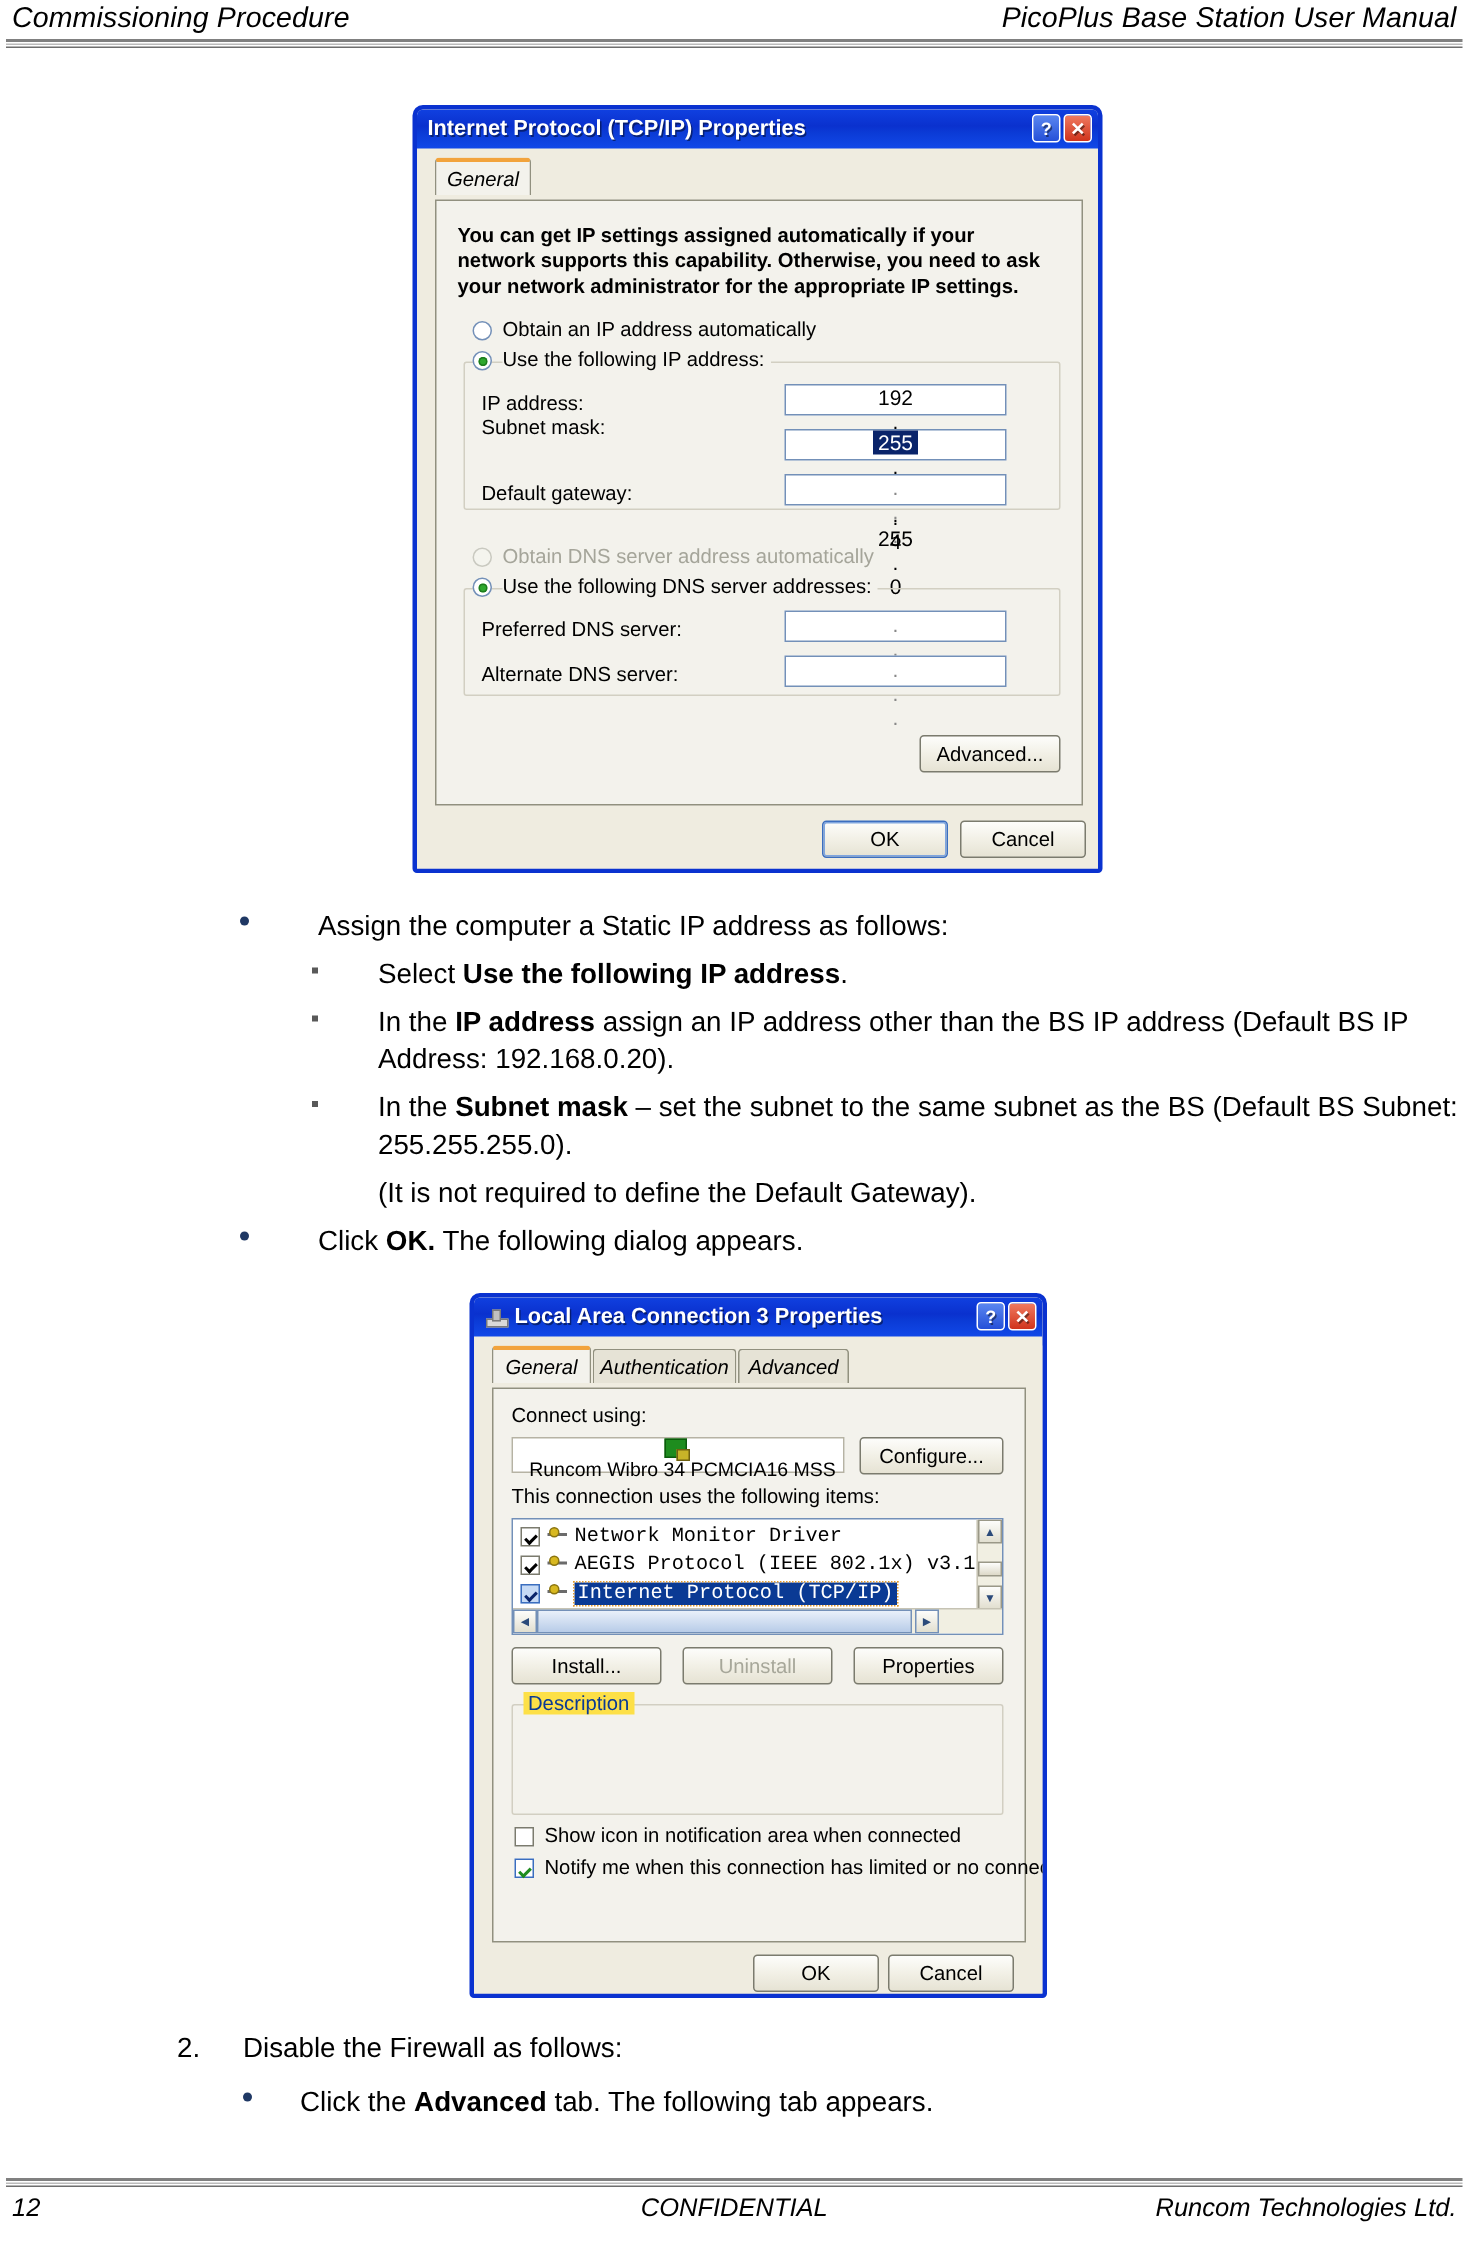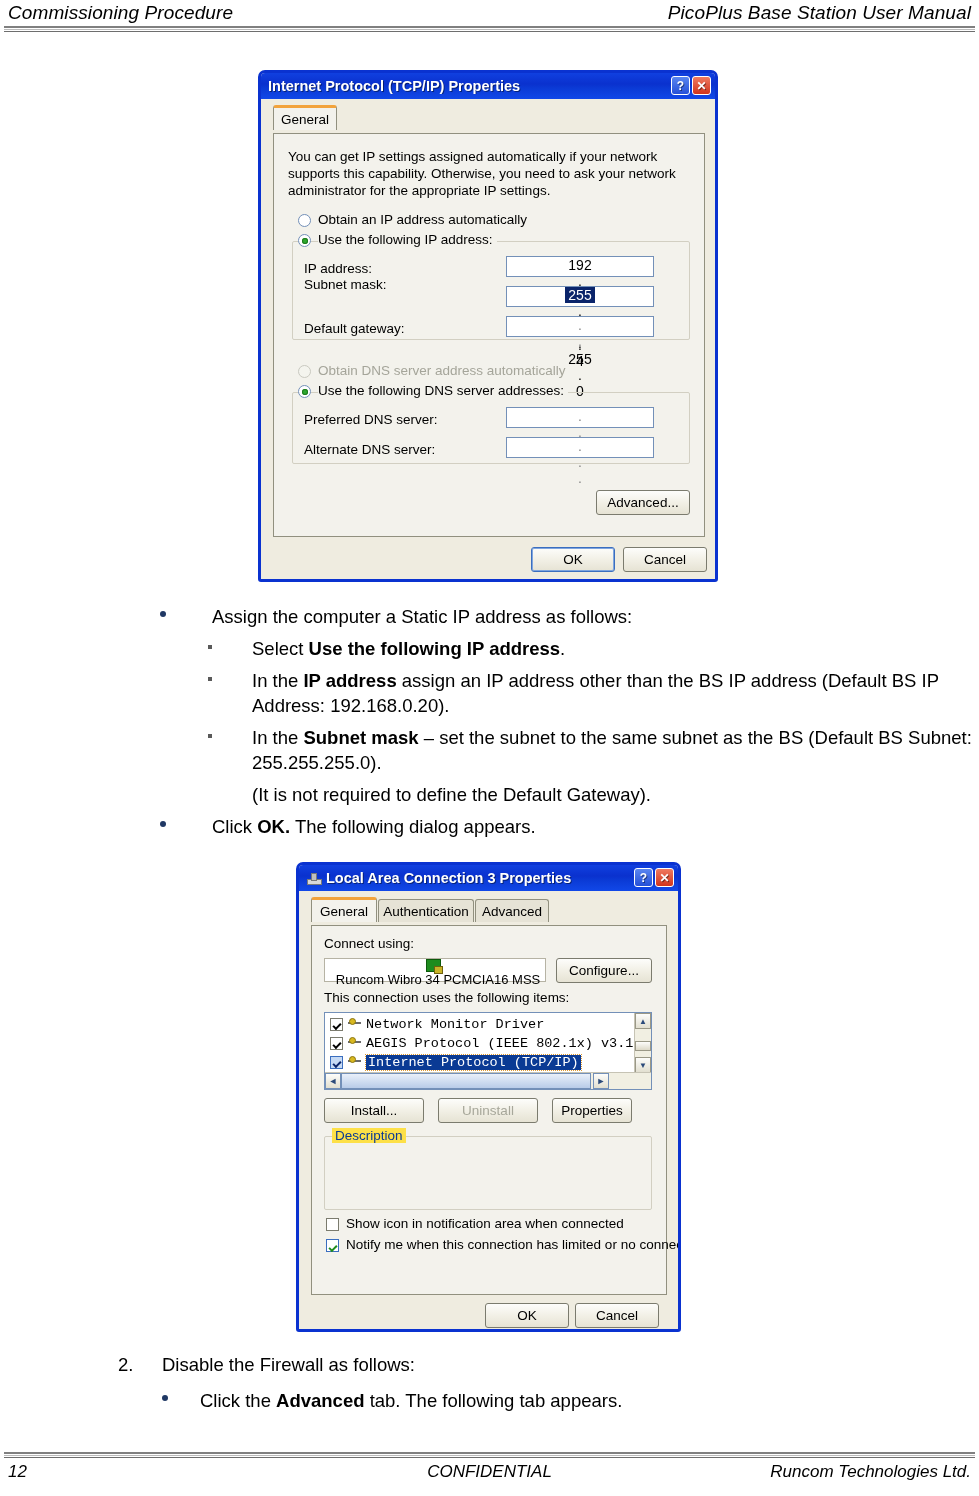--- a/index.html
+++ b/index.html
@@ -29,20 +29,21 @@
   .bullet-l2{position:absolute;left:0;top:9px;width:4px;height:4px;background:#595959;}
   .num{position:absolute;left:0;top:0;font-size:18.5px;}
   .txt{display:block;}
   b{font-weight:bold;}
 
   
   .xp{
     position:absolute;border:3px solid #0A32D0;border-radius:7px 7px 3px 3px;
     background:#EFECE0;box-sizing:border-box;overflow:hidden;
     font-family:"Liberation Sans",sans-serif;
+    margin-left:17px;
   }
   .xp-title{
     height:26px;background:linear-gradient(to bottom,#1040E0 0%,#0A31CE 42%,#0B3BD6 60%,#1148E8 100%);
     position:relative;color:#fff;font-weight:bold;font-size:14.5px;
     display:flex;align-items:center;padding-left:7px;box-sizing:border-box;
     text-shadow:1px 1px 0 rgba(0,0,0,.45);
   }
   .xp-title .tcap{flex:1 1 auto;white-space:nowrap;overflow:hidden;}
   .tbtns{position:absolute;right:4px;top:3px;display:flex;gap:2px;}
   .tb{width:19px;height:19px;border-radius:3px;border:1px solid #fff;
@@ -50,21 +51,21 @@
       font-size:12px;font-weight:bold;color:#fff;box-sizing:border-box;}
   .tb.q{background:linear-gradient(to bottom,#5A86F0,#2550D8);}
   .tb.x{background:linear-gradient(to bottom,#F07A60,#D0341C);}
   .xp-client{position:relative;background:#EFECE0;}
 
   
   .tabs{position:relative;height:23px;padding-left:7px;box-sizing:border-box;}
   .tab{position:absolute;top:0;height:23px;box-sizing:border-box;
        border:1px solid #91907F;border-bottom:none;border-radius:3px 3px 0 0;
        background:#E6E3D6;font-size:13.5px;display:flex;align-items:center;
-       justify-content:center;padding:0 7px;color:#000;}
+       justify-content:center;padding:0 7px;color:#000;font-style:italic;}
   .tab.active{background:#F3F2EC;border-top:3px solid #F2A33C;z-index:3;height:25px;top:0;}
   .tabpanel{position:absolute;background:#F3F2EC;border:1px solid #91907F;box-sizing:border-box;}
 
   
   .lbl{position:absolute;font-size:13.5px;white-space:nowrap;}
   .lbl.dis{color:#A5A59A;}
   .radio{position:absolute;width:13px;height:13px;border-radius:50%;
          background:#fff;border:1px solid #7390B8;box-sizing:border-box;}
   .radio.on::after{content:"";position:absolute;left:2.5px;top:2.5px;width:6px;height:6px;
          border-radius:50%;background:#2EA82E;box-shadow:0 0 0 1px #1E7A1E inset;}
@@ -105,21 +106,21 @@
     background:linear-gradient(to bottom,#FDFDFB,#DDD9C8);border:1px solid #9A9887;}
   .hscroll{position:absolute;left:0;bottom:0;height:16px;background:#F1EFE2;border-top:1px solid #C6C3B4;}
   .hthumb{position:absolute;top:0;height:16px;box-sizing:border-box;
     background:linear-gradient(to bottom,#E9F0FA,#B8CCE8);border:1px solid #7390B8;}
   .hbtn{position:absolute;top:0;width:16px;height:16px;box-sizing:border-box;
     background:linear-gradient(to bottom,#FDFDFB,#E2DFD0);border:1px solid #7390B8;
     display:flex;align-items:center;justify-content:center;font-size:9px;color:#2B4A7A;font-weight:bold;}
 
   .fieldset{position:absolute;border:1px solid #D2CFC2;box-sizing:border-box;border-radius:2px;}
   .fslegend{position:absolute;background:#fde047;padding:0 3px;font-size:13.5px;color:#0A3A94;}
-  .para{position:absolute;font-size:13.5px;line-height:17px;}
+  .para{position:absolute;font-size:13.5px;line-height:17px;font-weight:bold;}
   .nic-ico{position:absolute;width:15px;height:13px;background:#1E8C1E;border:1px solid #0C5A0C;box-sizing:border-box;}
   .nic-ico::after{content:"";position:absolute;right:-3px;bottom:-3px;width:7px;height:6px;background:#C8B428;border:1px solid #6E6010;}
   .proto-ico{width:15px;height:12px;position:relative;}
   .proto-ico::before{content:"";position:absolute;left:0;top:4px;width:13px;height:2px;background:#6B6B6B;}
   .proto-ico::after{content:"";position:absolute;left:1px;top:0px;width:5px;height:5px;border-radius:50%;background:#D8B820;border:1px solid #8A7410;}
   .titleicon{width:15px;height:14px;position:relative;margin-right:5px;flex:0 0 auto;}
   .titleicon i{position:absolute;background:#C8C8C8;display:block;}
 </style>
 </head>
 <body>
@@ -321,21 +322,21 @@
 
         <div class="hscroll" style="width:326px;">
           <div class="hbtn" style="left:0;">◄</div>
           <div class="hthumb" style="left:16px;width:250px;"></div>
           <div class="hbtn" style="right:42px;">►</div>
         </div>
       </div>
 
       <div class="btn" style="left:12px;top:172px;width:100px;height:25px;">Install...</div>
       <div class="btn dis" style="left:126px;top:172px;width:100px;height:25px;">Uninstall</div>
-      <div class="btn" style="left:240px;top:172px;width:80px;height:25px;">Properties</div>
+      <div class="btn" style="left:240px;top:172px;width:100px;height:25px;">Properties</div>
 
       <div class="fieldset" style="left:12px;top:210px;width:328px;height:74px;"></div>
       <span class="fslegend" style="left:20px;top:202px;">Description</span>
 
       <span class="cbox" style="left:14px;top:292px;"></span>
       <span class="lbl" style="left:34px;top:290px;">Show icon in notification area when connected</span>
 
       <span class="cbox on" style="left:14px;top:313px;border-color:#3B6EBF;"></span>
       <span class="lbl" style="left:34px;top:311px;">Notify me when this connection has limited or no connectivity</span>
     </div>

